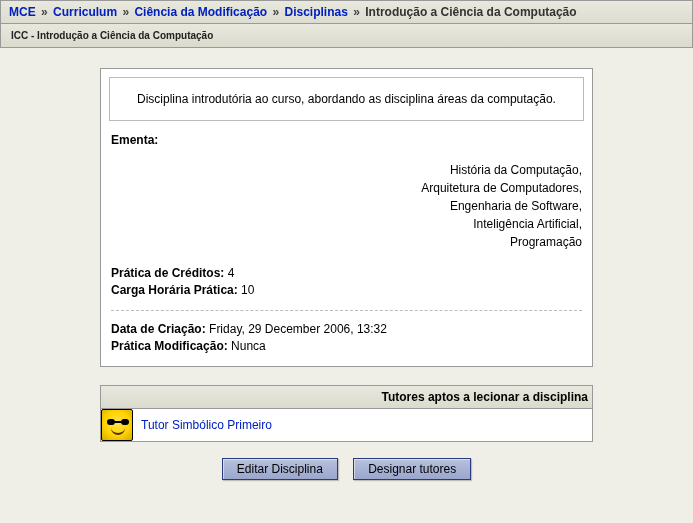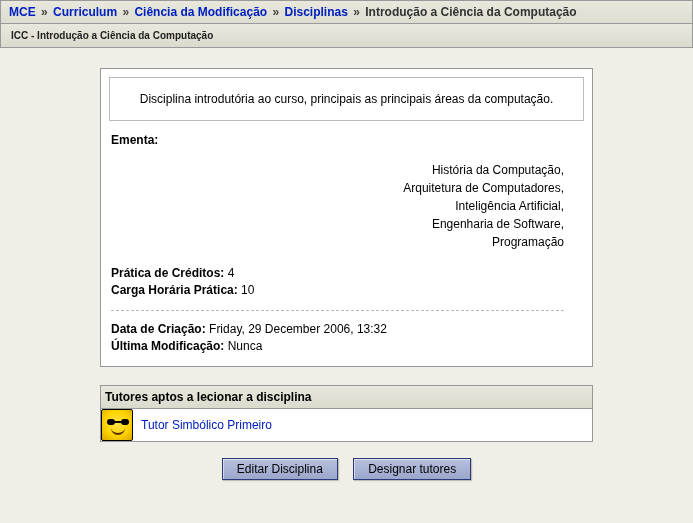--- a/index.html
+++ b/index.html
@@ -49,38 +49,38 @@
     margin-bottom: 18px;
   }
   .intro-box {
     border: 1px solid #bbb;
     margin: 8px;
     padding: 14px 10px;
     text-align: center;
     font-size: 12px;
   }
   .card-body {
-    padding: 4px 28px 10px 10px;
+    padding: 4px 10px 10px 10px;
   }
   .sect-label { font-weight: bold; }
   .ementa-lines { margin: 14px 0; line-height: 1.5; text-align: right; }
   .info-line { line-height: 1.45; }
   hr.dashed {
     border: none;
     border-top: 1px dashed #bbb;
     margin: 10px 0;
   }
   .tutors-card {
     background: #fff;
     border: 1px solid #999;
   }
   .tutors-header {
     background: linear-gradient(#e8e8de, #dadacd);
     border-bottom: 1px solid #999;
-    text-align: left;
+    text-align: right;
     font-weight: bold;
     padding: 4px;
     font-size: 12px;
   }
   .tutors-body {
     display: flex;
     align-items: center;
     gap: 8px;
   }
   .avatar {
@@ -156,45 +156,45 @@
   <a href="#">Disciplinas</a>
   <span class="breadcrumb-sep">»</span>
   <span class="breadcrumb-current">Introdução a Ciência da Computação</span>
 </div>
 
 <div class="title-bar">ICC - Introdução a Ciência da Computação</div>
 
 <div class="main">
 
   <div class="card">
-    <div class="intro-box">Disciplina introdutória ao curso, principais as principais áreas da computação.</div>
+    <div class="intro-box">Disciplina introdutória ao curso, abordando as disciplina áreas da computação.</div>
     <div class="card-body">
       <div class="sect-label">Ementa:</div>
       <div class="ementa-lines">
         <div>História da Computação,</div>
         <div>Arquitetura de Computadores,</div>
+        <div>Engenharia de Software,</div>
         <div>Inteligência Artificial,</div>
-        <div>Engenharia de Software,</div>
         <div>Programação</div>
       </div>
       <div class="info-line">
         <span class="sect-label">Prática de Créditos:</span>
         <span>4</span>
       </div>
       <div class="info-line">
         <span class="sect-label">Carga Horária Prática:</span>
         <span>10</span>
       </div>
       <hr class="dashed">
       <div class="info-line">
         <span class="sect-label">Data de Criação:</span>
         <span>Friday, 29 December 2006, 13:32</span>
       </div>
       <div class="info-line">
-        <span class="sect-label">Última Modificação:</span>
+        <span class="sect-label">Prática Modificação:</span>
         <span>Nunca</span>
       </div>
     </div>
   </div>
 
   <div class="tutors-card">
     <div class="tutors-header">Tutores aptos a lecionar a disciplina</div>
     <div class="tutors-body">
       <div class="avatar">
         <div class="glasses">

